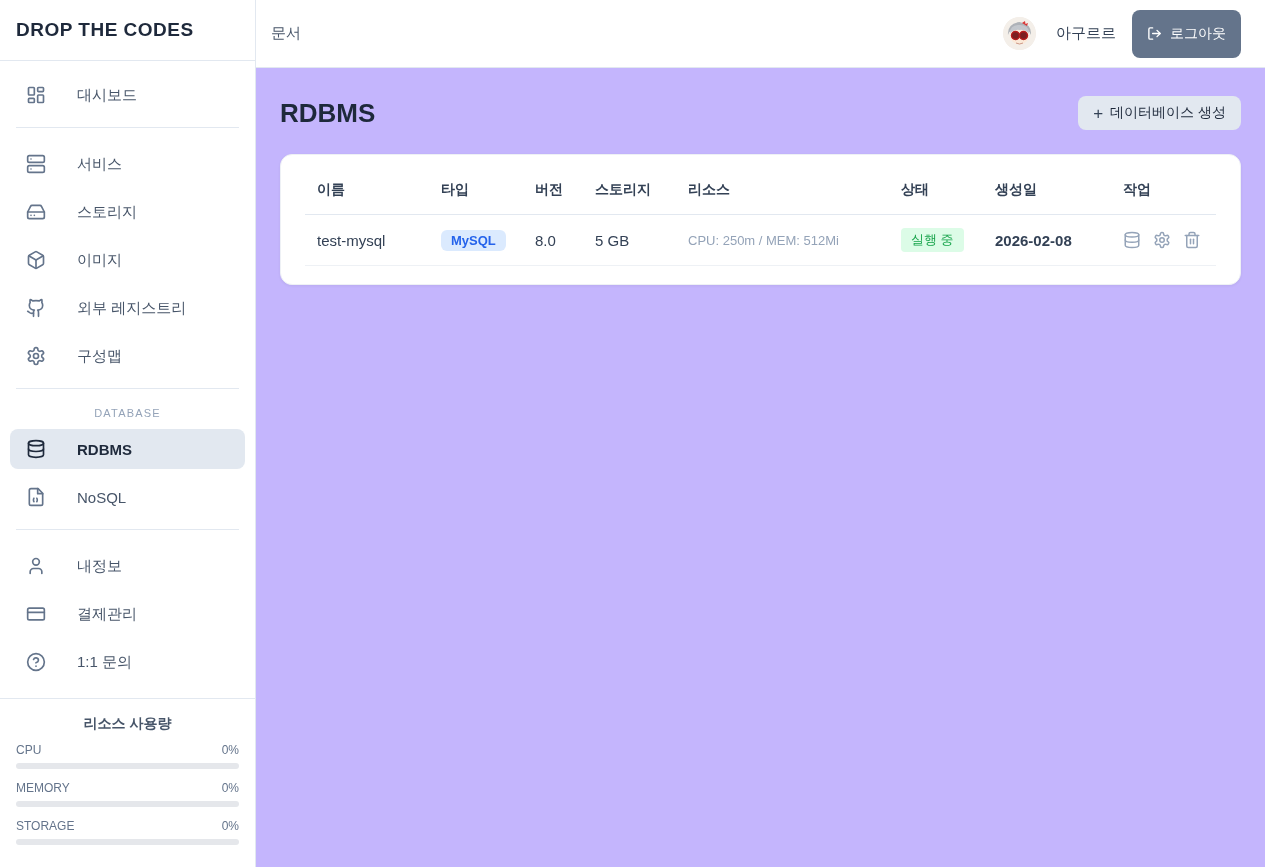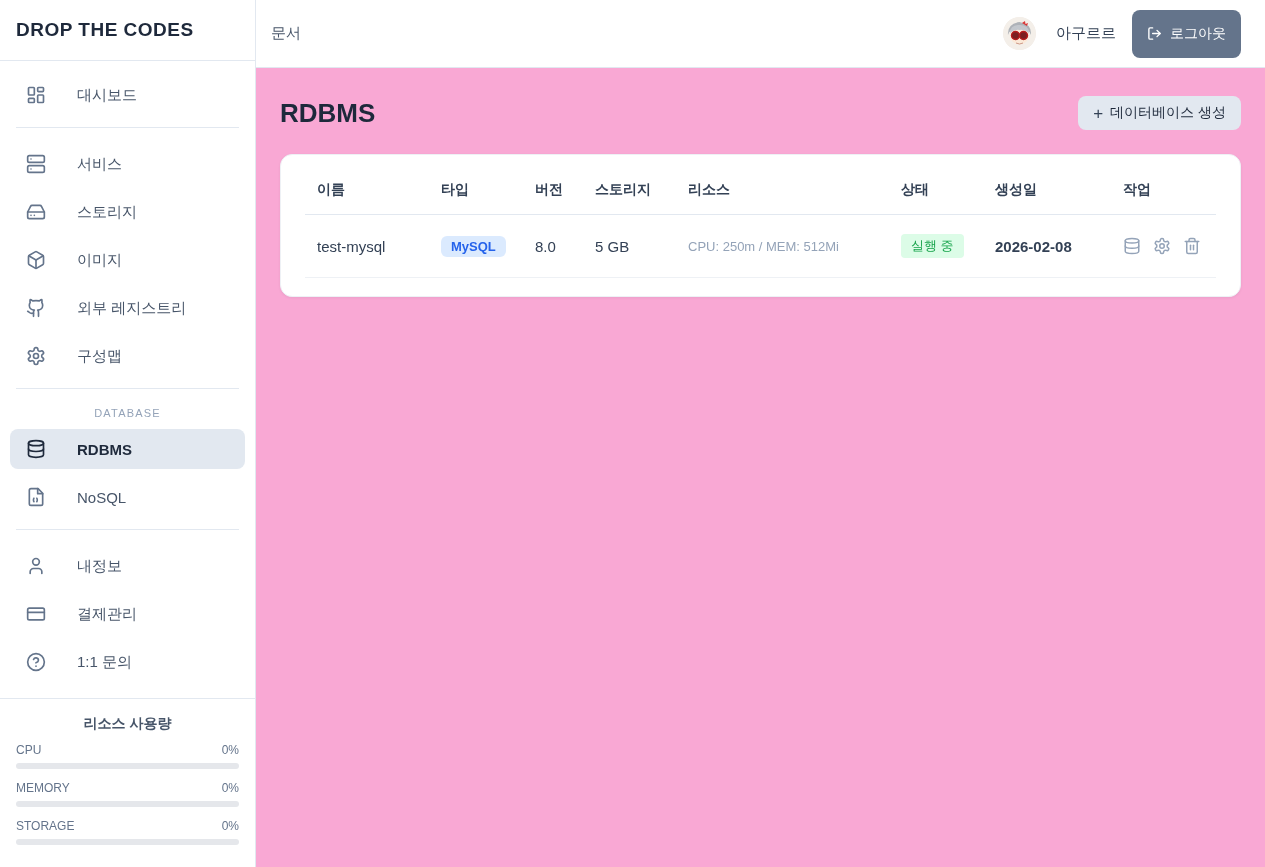--- a/index.html
+++ b/index.html
@@ -29,21 +29,21 @@
   .section-label { font-size:11px; font-weight:400; letter-spacing:1.2px; color:#94a3b8; padding:2px 16px 10px 16px; }
 
   .resource { border-top:1px solid #e2e8f0; padding:16px 16px 10px 16px; }
   .resource-title { font-size:14px; font-weight:600; color:#475569; margin-bottom:10px; }
   .meter { margin-bottom:12px; }
   .meter-head { display:flex; justify-content:space-between; font-size:12px; color:#64748b; margin-bottom:6px; }
   .meter-track { height:6px; border-radius:3px; background:#e5e7eb; overflow:hidden; }
   .meter-fill { height:100%; background:#3b82f6; width:0%; }
 
   
-  .main { flex:1; display:flex; flex-direction:column; background:#f9a8d4; }
+  .main { flex:1; display:flex; flex-direction:column; background:#c4b5fd; }
   .topbar {
     height:68px; background:#ffffff; border-bottom:1px solid #e2e8f0;
     display:flex; align-items:center; padding:0 24px 0 15px;
   }
   .docs-link { font-size:15px; color:#475569; cursor:pointer; }
   .topbar-spacer { flex:1; }
   .userbox { display:flex; align-items:center; gap:20px; margin-right:16px; }
   .avatar { width:33px; height:33px; border-radius:50%; overflow:hidden; background:#f3ede8; }
   .username { font-size:15px; color:#334155; }
   .logout-btn {
@@ -64,21 +64,21 @@
   .create-btn .plus { font-size:17px; line-height:1; font-weight:400; color:#334155; }
 
   .card {
     background:#ffffff; border-radius:12px; border:1px solid #eef1f5;
     box-shadow:0 1px 3px rgba(15,23,42,0.06); padding:8px 24px 18px 24px;
   }
   table { width:100%; border-collapse:collapse; table-layout:fixed; }
   col.c-name{width:124px} col.c-type{width:94px} col.c-ver{width:60px} col.c-sto{width:93px}
   col.c-res{width:213px} col.c-status{width:94px} col.c-date{width:128px} col.c-act{width:auto}
   th { text-align:left; font-size:14px; font-weight:700; color:#334155; padding:18px 12px 15px 12px; border-bottom:1px solid #e2e8f0; }
-  td { font-size:15px; color:#334155; padding:19px 12px; border-bottom:1px solid #eef1f5; }
+  td { font-size:15px; color:#334155; padding:13px 12px; border-bottom:1px solid #eef1f5; }
   td.res { font-size:13px; color:#94a3b8; }
   td.date { font-weight:600; }
   .badge-type { display:inline-block; background:#dbeafe; color:#2563eb; font-size:13px; font-weight:600; padding:3px 10px; border-radius:6px; }
   .badge-status { display:inline-block; background:#dcfce7; color:#16a34a; font-size:13px; font-weight:500; padding:3px 10px; border-radius:4px; }
   .actions { display:flex; gap:12px; align-items:center; }
   .action-btn { background:none; border:none; padding:0; cursor:pointer; color:#94a3b8; width:18px; height:18px; display:flex; }
   svg { display:block; }
 </style>
 </head>
 <body>

